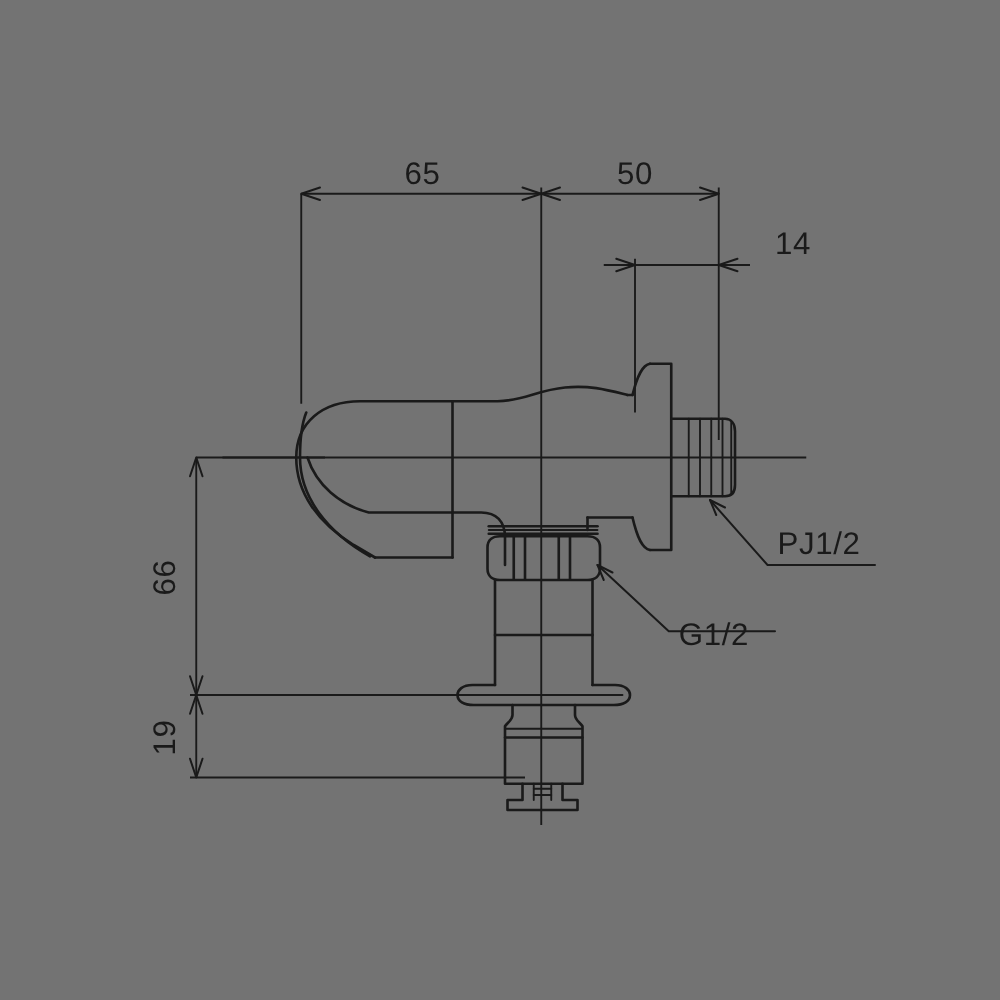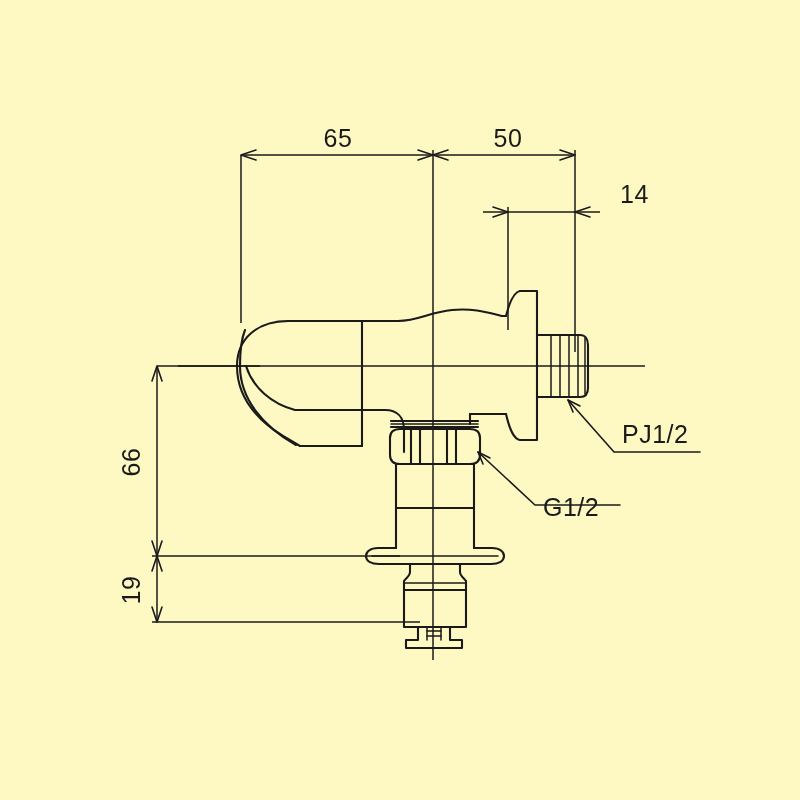--- a/index.html
+++ b/index.html
@@ -10,21 +10,21 @@
   body {
     width: 800px;
     height: 800px;
     font-family: "Liberation Sans", sans-serif;
     overflow: hidden;
   }
   #drawing-root {
     position: relative;
     width: 800px;
     height: 800px;
-    background: #fef9c3;
+    background: #737373;
   }
   svg#cad {
     display: block;
     width: 800px;
     height: 800px;
   }
   .obj {
     fill: none;
     stroke: #1a1a1a;
     stroke-width: 2.1;

